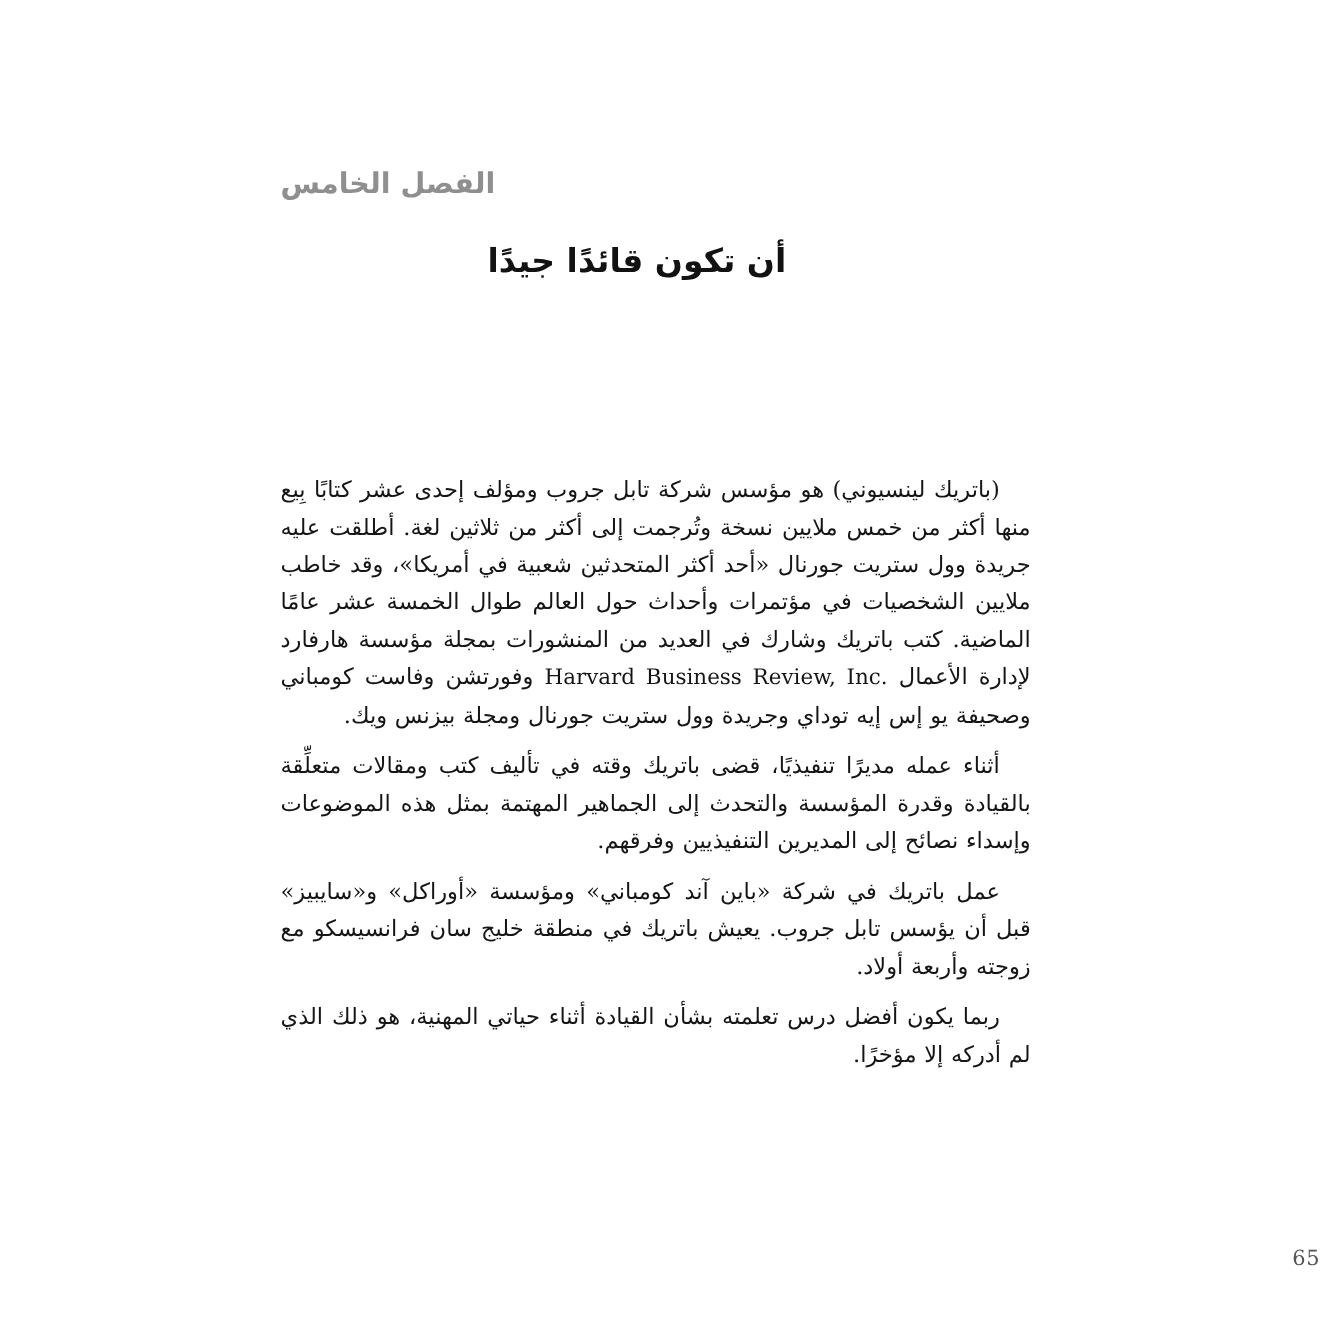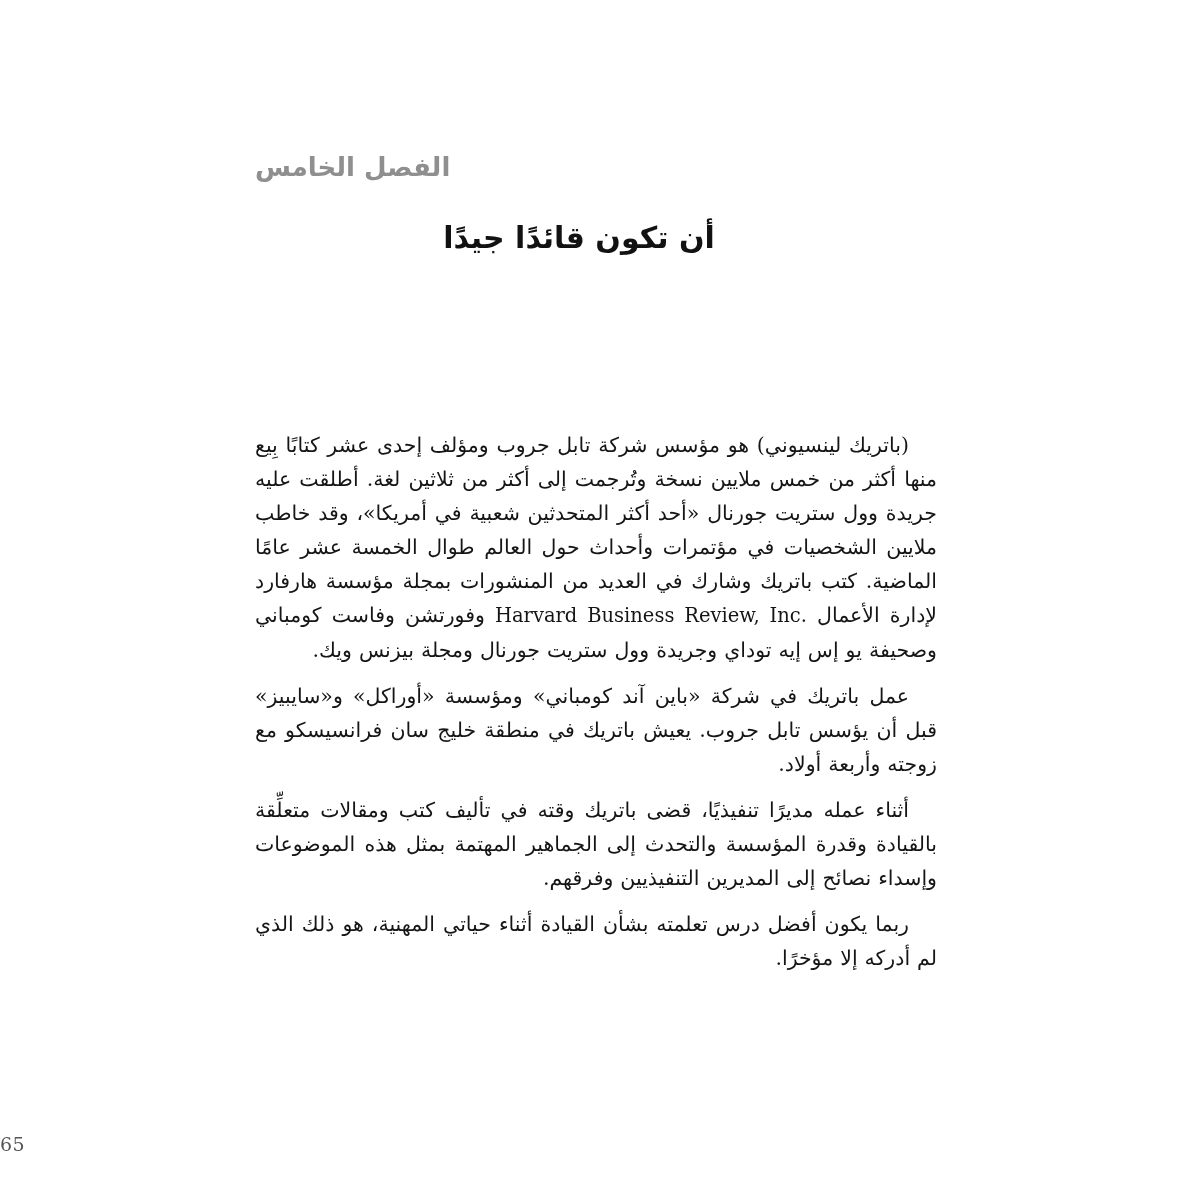--- a/index.html
+++ b/index.html
@@ -99,21 +99,21 @@
     unicode-bidi: embed;
     font-size: 19.5px;
   }
 
   
   .folio {
     position: absolute;
     top: 1133px;
     left: 0;
     width: 1200px;
-    text-align: left;
+    text-align: right;
     font-family: "DejaVu Serif", "Liberation Serif", serif;
     font-size: 19px;
     color: #555555;
     letter-spacing: 0.5px;
     direction: ltr;
   }
 </style>
 </head>
 <body>
 
@@ -121,20 +121,20 @@
 
   <div class="chapter-label">
     <span class="inner">الفصل الخامس</span>
   </div>
 
   <h1 class="chapter-title">أن تكون قائدًا جيدًا</h1>
 
 
   <div class="body-block">
     <p class="para" id="p1">(باتريك لينسيوني) هو مؤسس شركة تابل جروب ومؤلف إحدى عشر كتابًا بِيع منها أكثر من خمس ملايين نسخة وتُرجمت إلى أكثر من ثلاثين لغة. أطلقت عليه جريدة وول ستريت جورنال «أحد أكثر المتحدثين شعبية في أمريكا»، وقد خاطب ملايين الشخصيات في مؤتمرات وأحداث حول العالم طوال الخمسة عشر عامًا الماضية. كتب باتريك وشارك في العديد من المنشورات بمجلة مؤسسة هارفارد لإدارة الأعمال <span class="latin">Harvard Business Review, Inc.</span> وفورتشن وفاست كومباني وصحيفة يو إس إيه توداي وجريدة وول ستريت جورنال ومجلة بيزنس ويك.</p>
+    <p class="para" id="p2">أثناء عمله مديرًا تنفيذيًا، قضى باتريك وقته في تأليف كتب ومقالات متعلِّقة بالقيادة وقدرة المؤسسة والتحدث إلى الجماهير المهتمة بمثل هذه الموضوعات وإسداء نصائح إلى المديرين التنفيذيين وفرقهم.</p>
     <p class="para" id="p3">عمل باتريك في شركة «باين آند كومباني» ومؤسسة «أوراكل» و«سايبيز» قبل أن يؤسس تابل جروب. يعيش باتريك في منطقة خليج سان فرانسيسكو مع زوجته وأربعة أولاد.</p>
-    <p class="para" id="p2">أثناء عمله مديرًا تنفيذيًا، قضى باتريك وقته في تأليف كتب ومقالات متعلِّقة بالقيادة وقدرة المؤسسة والتحدث إلى الجماهير المهتمة بمثل هذه الموضوعات وإسداء نصائح إلى المديرين التنفيذيين وفرقهم.</p>
     <p class="para" id="p4">ربما يكون أفضل درس تعلمته بشأن القيادة أثناء حياتي المهنية، هو ذلك الذي لم أدركه إلا مؤخرًا.</p>
   </div>
 
   <div class="folio">65</div>
 
 </div>
 
 </body></html>

